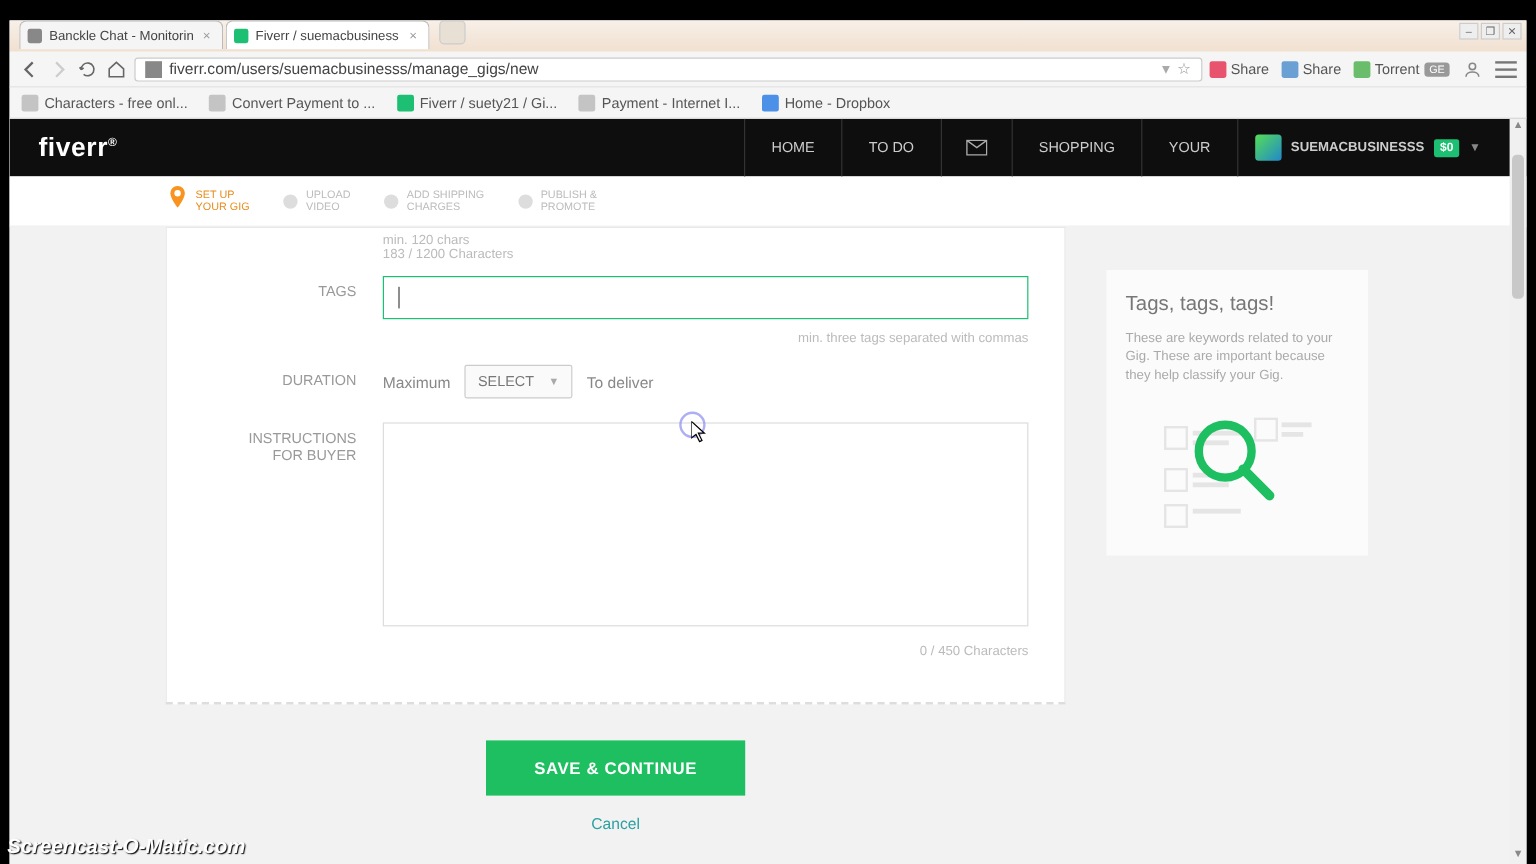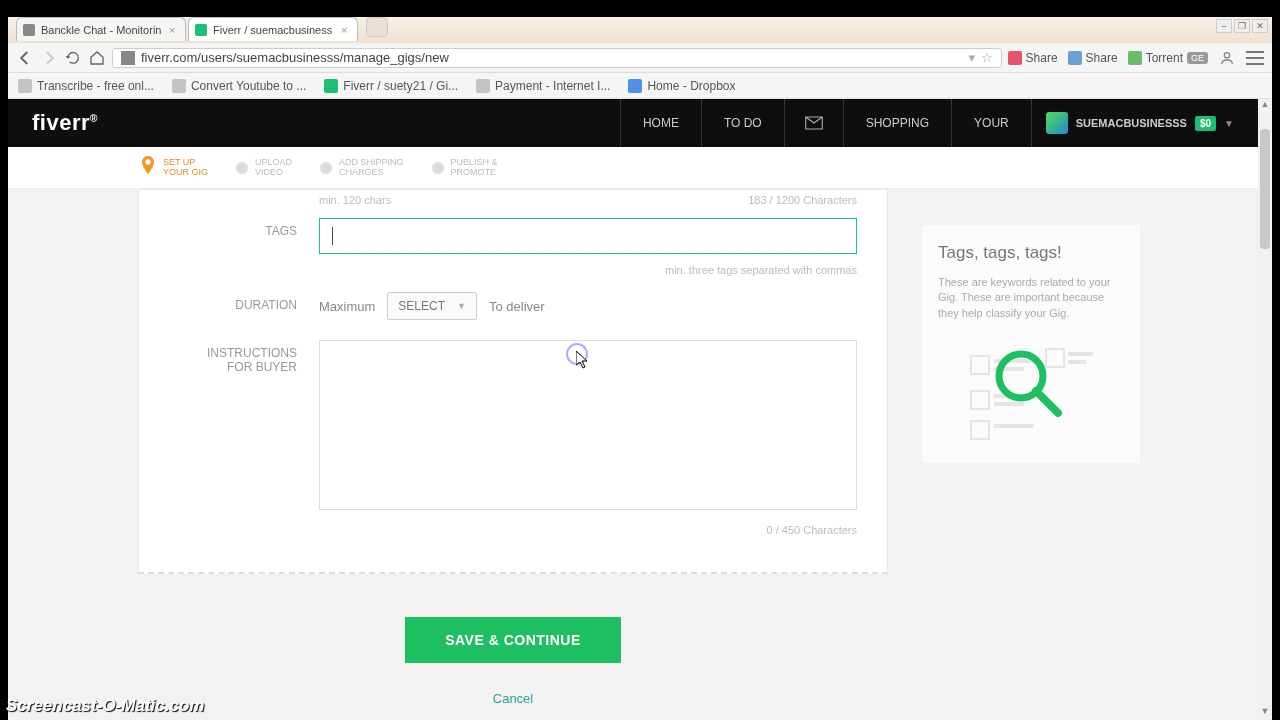--- a/index.html
+++ b/index.html
@@ -64,40 +64,40 @@
 .step-text { font-size: 9px; line-height: 1.1; color: #bbb; font-weight: normal; }
 .step.active .step-text { color: #e88b1c; }
 
 
 .content-wrap { position: relative; padding: 10px 0 0 0; }
 .card { position: absolute; left: 130px; top: 0; width: 750px; background: #fff; border: 1px solid #e8e8e8; border-bottom: 2px dashed #ddd; padding-bottom: 26px; }
 .form-row { display: flex; padding: 6px 30px; align-items: flex-start; }
 .label-col { width: 150px; text-align: right; padding-right: 22px; font-size: 12px; color: #999; padding-top: 6px; }
 .field-col { flex: 1; }
 .hint-row { display: flex; justify-content: space-between; font-size: 11px; color: #bbb; padding: 0 30px 6px 180px; }
-.hint-row.first { padding-top: 4px; }
+.hint-row.first { padding-top: 4px; flex-direction: column; }
 .tags-input { width: 100%; height: 36px; border: 1px solid #1dbf73; padding: 0 10px; font-size: 13px; outline: none; }
 .tags-caret { width: 1px; height: 18px; background: #444; margin-left: 2px; animation: blink 1s infinite; }
 .hint-under { text-align: right; font-size: 11px; color: #bbb; padding: 4px 30px 10px 0; }
 .duration-row { display: flex; align-items: center; gap: 12px; }
 .duration-text { font-size: 13px; color: #888; }
 .select-box { border: 1px solid #ccc; padding: 6px 10px; border-radius: 2px; display: flex; align-items: center; gap: 12px; font-size: 12px; color: #777; cursor: pointer; background: #fafafa; }
 .select-caret { color: #aaa; font-size: 9px; }
 .instructions-area { width: 100%; height: 170px; border: 1px solid #ddd; resize: none; padding: 8px; font-size: 13px; outline: none; }
 
 
 .tip-card { position: absolute; left: 914px; top: 36px; width: 218px; background: #fbfbfb; padding: 18px 16px 22px; }
 .tip-title { font-size: 17px; color: #777; margin-bottom: 12px; font-weight: normal; }
 .tip-text { font-size: 11px; color: #aaa; line-height: 1.4; margin-bottom: 20px; }
 .tip-graphic { display: flex; align-items: center; justify-content: center; }
 
 
 .btn-row { text-align: center; margin-top: 28px; }
 .btn-save { background: #1dbf60; color: #fff; border: none; padding: 15px 40px; font-size: 14px; font-weight: bold; cursor: pointer; letter-spacing: 0.5px; }
-.btn-cancel { display: block; margin: 28px auto 0; color: #2ea0a0; font-size: 13px; background: none; border: none; cursor: pointer; }
+.btn-cancel { display: block; margin: 16px auto 0; color: #2ea0a0; font-size: 13px; background: none; border: none; cursor: pointer; }
 
 
 .fake-scroll { position: absolute; right: 0; top: 0; bottom: 0; width: 14px; background: #f0f0f0; }
 .fake-scroll .thumb { position: absolute; left: 2px; right: 2px; top: 30px; height: 120px; background: #c8c8c8; border-radius: 4px; }
 .fake-scroll .arrow { position: absolute; left: 0; right: 0; height: 14px; text-align: center; font-size: 9px; color: #888; }
 .fake-scroll .arrow.up { top: 0; }
 .fake-scroll .arrow.down { bottom: 0; }
 
 
 .cursor-ring { position: absolute; width: 22px; height: 22px; border: 2px solid #8c8cf0; border-radius: 50%; left: 558px; top: 244px; opacity: 0.7; pointer-events: none; }
@@ -182,25 +182,25 @@
           <div></div>
           <div></div>
           <div></div>
         </div>
     </div>
   </div>
 
   <div class="bookmark-bar">
     <div class="bm-item">
         <div class="bm-ic"></div>
-        <span>Transcribe - free onl...</span>
+        <span>Characters - free onl...</span>
       </div>
     <div class="bm-item">
         <div class="bm-ic"></div>
-        <span>Convert Youtube to ...</span>
+        <span>Convert Payment to ...</span>
       </div>
     <div class="bm-item">
         <div class="bm-ic" style="background:#1dbf73"></div>
         <span>Fiverr / suety21 / Gi...</span>
       </div>
     <div class="bm-item">
         <div class="bm-ic"></div>
         <span>Payment - Internet I...</span>
       </div>
     <div class="bm-item">

